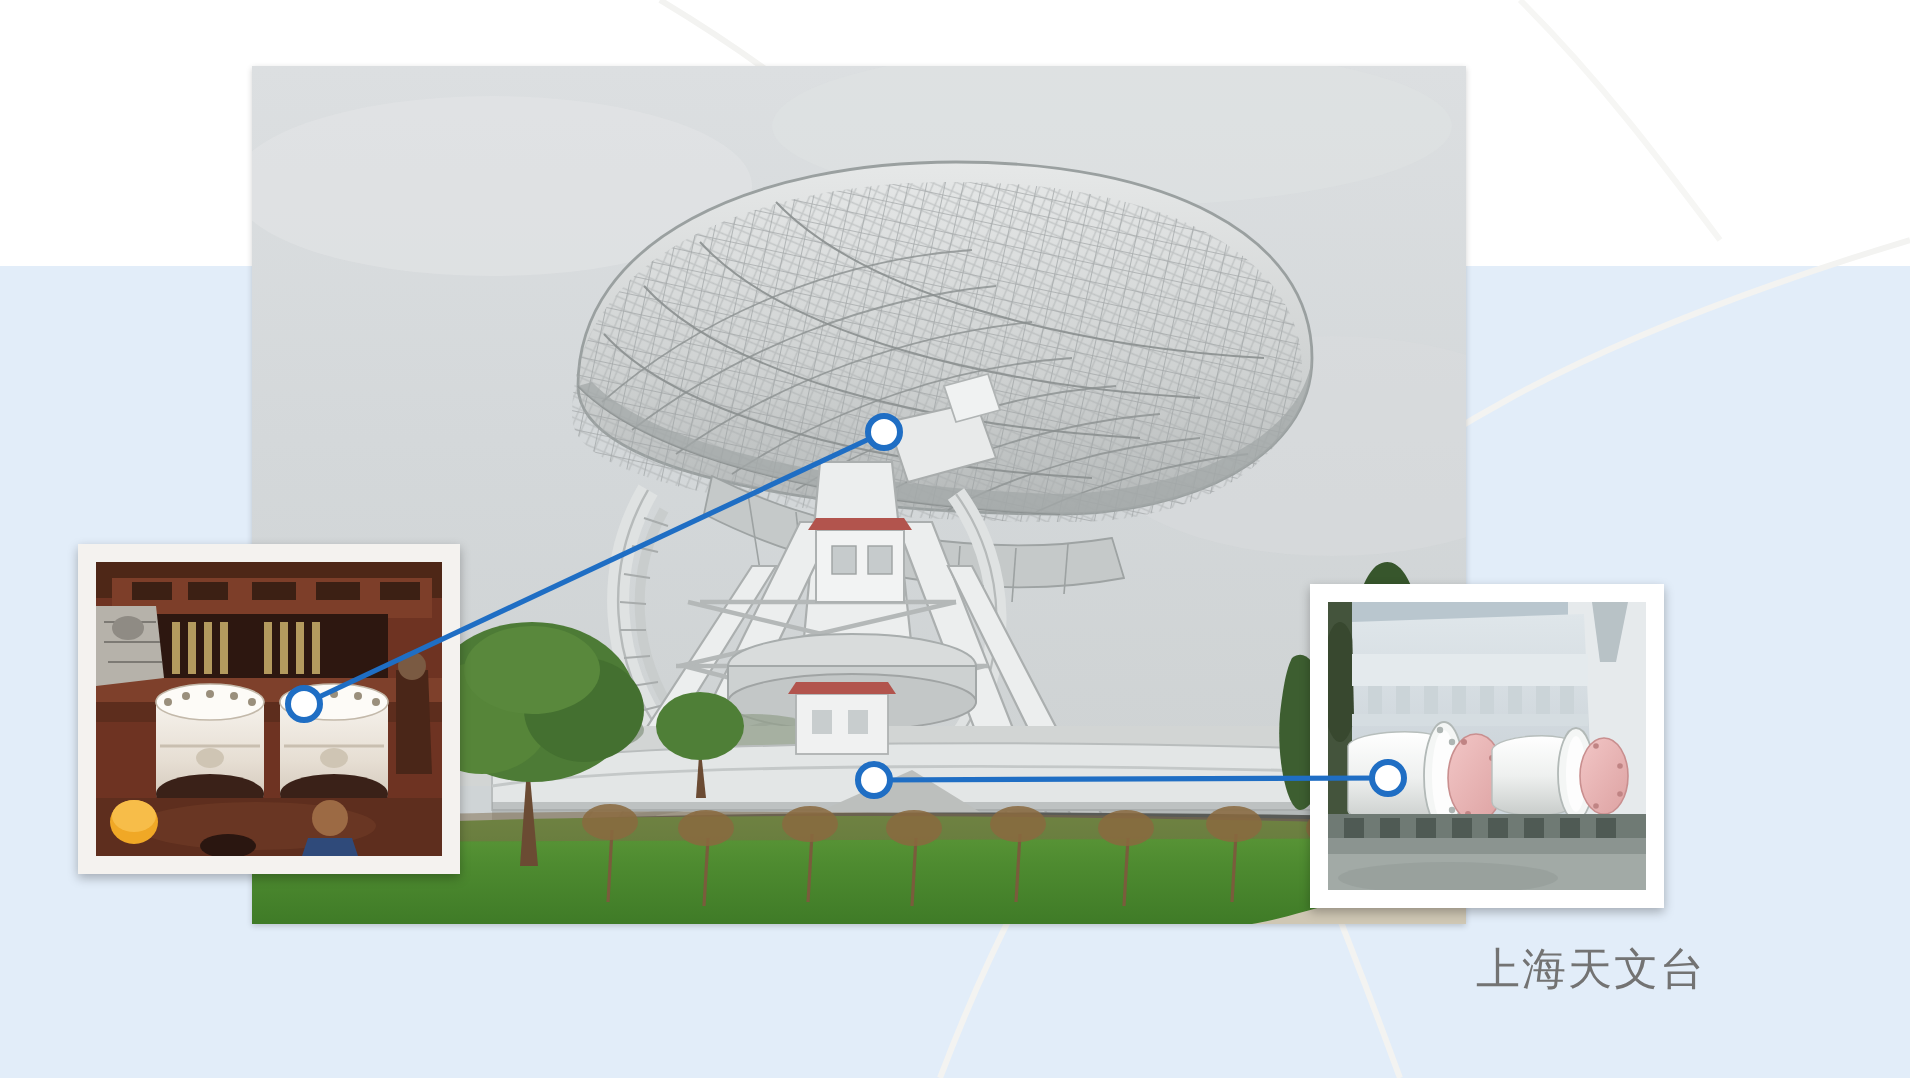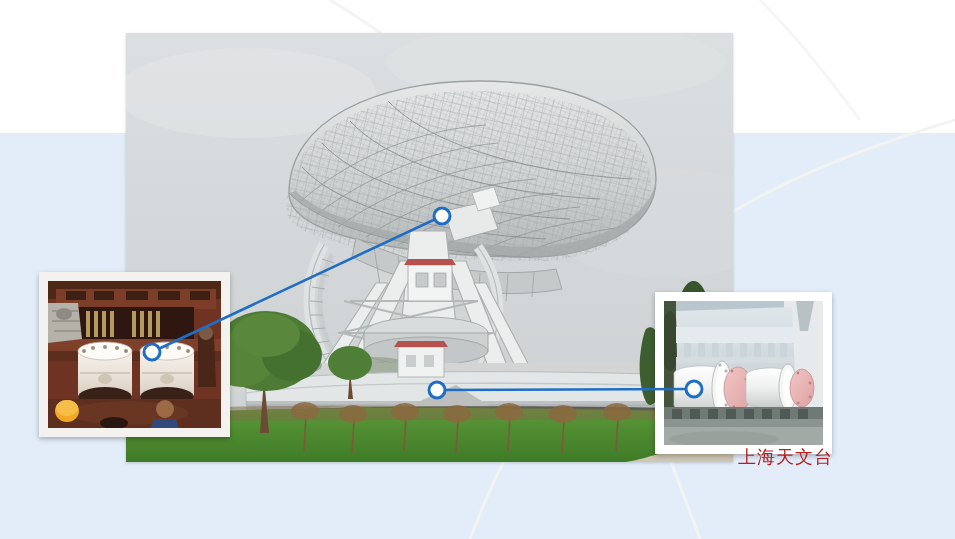--- a/index.html
+++ b/index.html
@@ -64,24 +64,24 @@
   .connectors {
     position: absolute;
     left: 0; top: 0;
     width: 955px; height: 539px;
     pointer-events: none;
   }
 
   
   .caption {
     position: absolute;
-    left: 738px; top: 446px;
-    font-size: 18px;
+    left: 738px; top: 471px;
+    font-size: 22px;
     line-height: 1.25;
-    color: #b91c1c;
+    color: #737373;
     letter-spacing: 1px;
     white-space: nowrap;
     font-family: "Liberation Serif", "DejaVu Serif", serif;
   }
 </style>
 </head>
 <body>
 
 <div class="slide">
 

